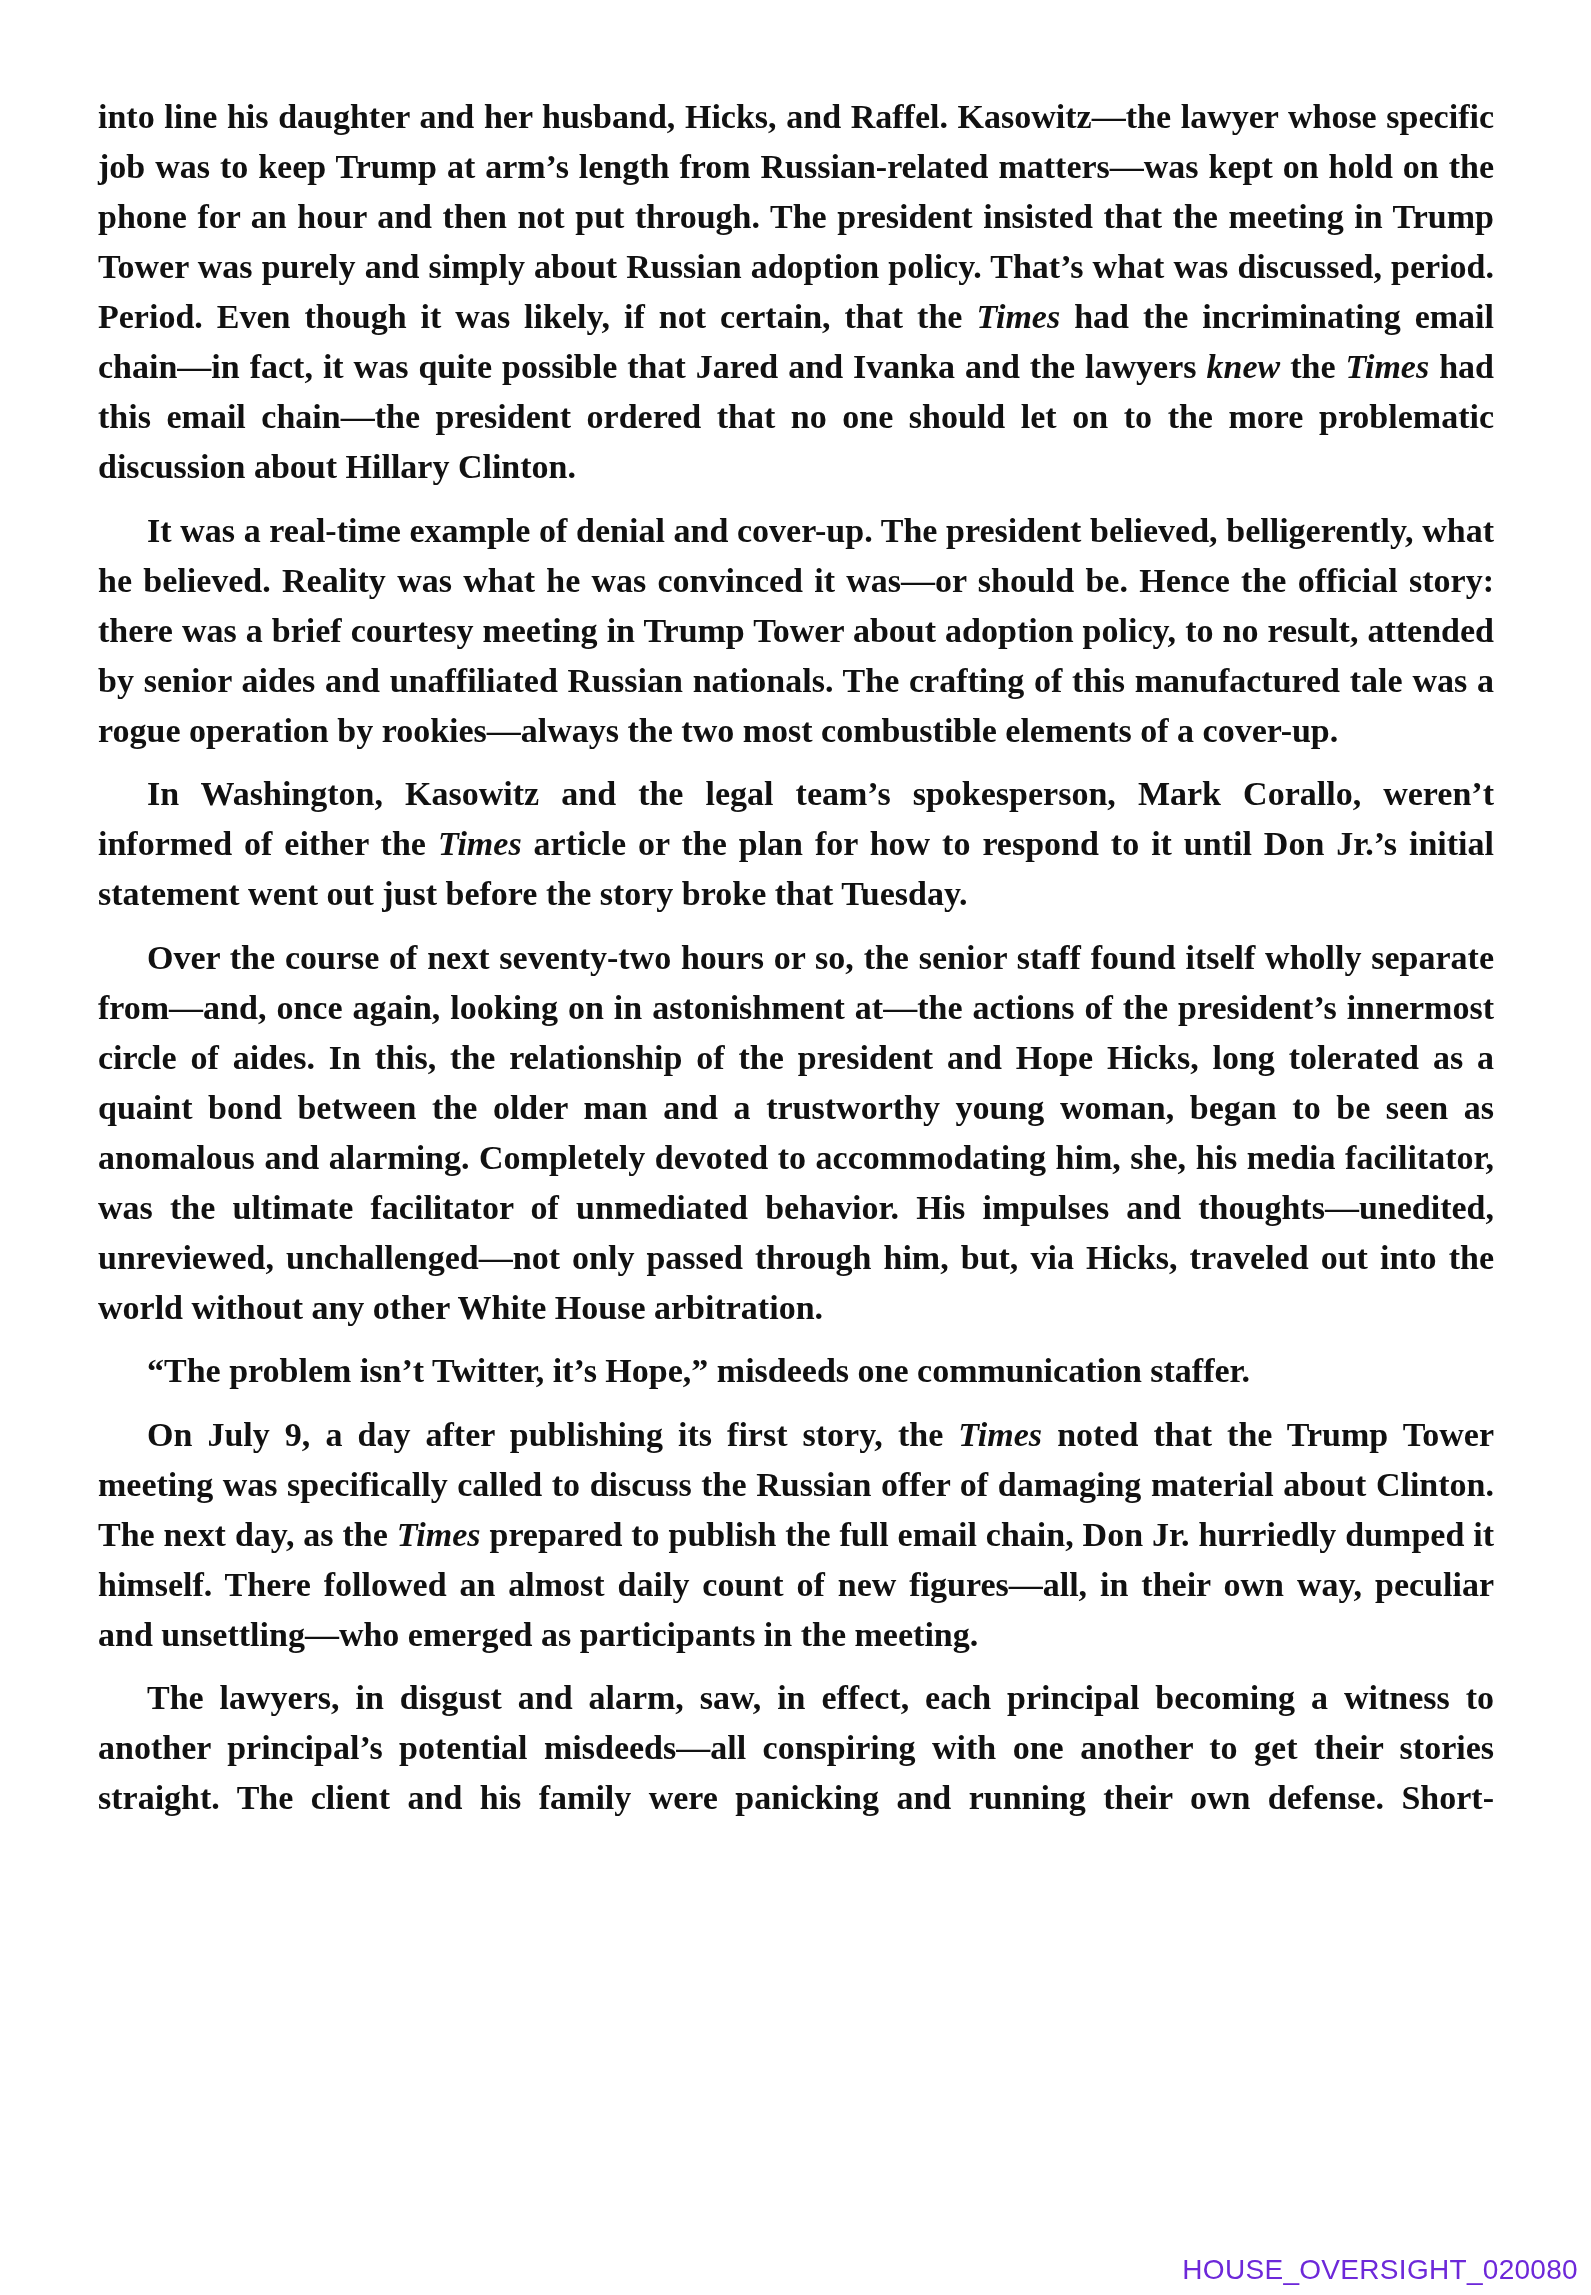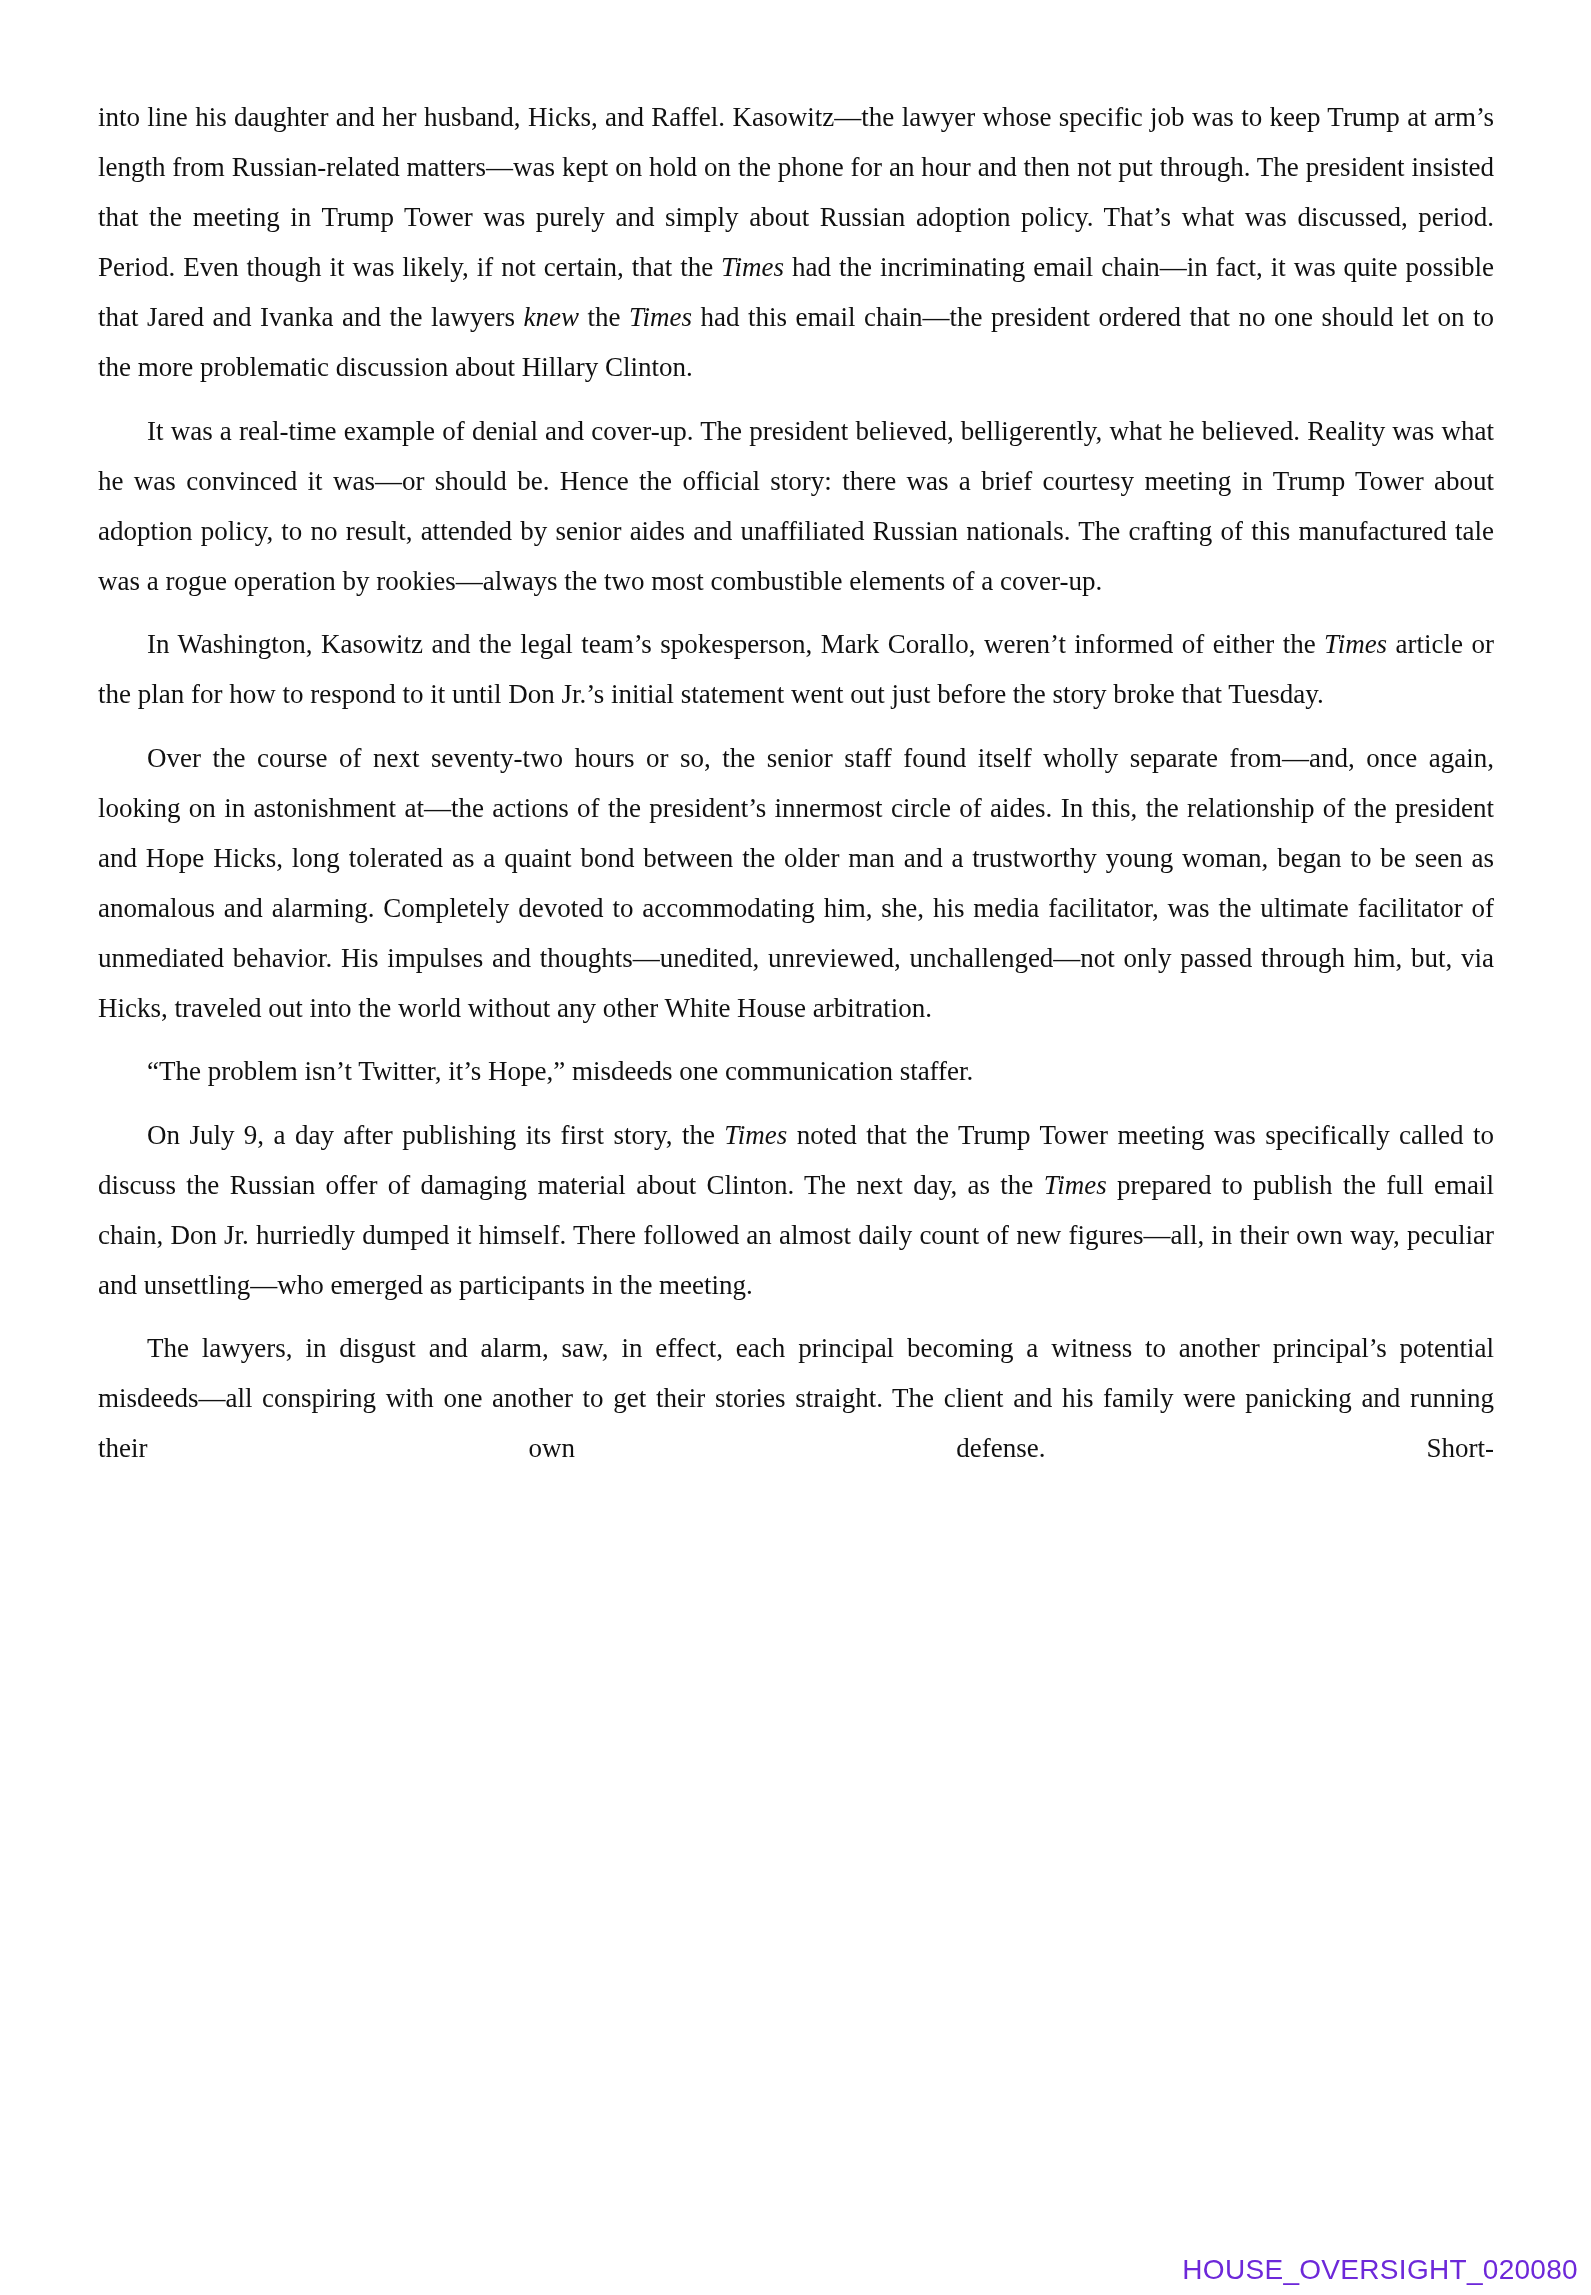--- a/index.html
+++ b/index.html
@@ -13,22 +13,23 @@
       position: relative;
       overflow: hidden;
       color: #111111;
     }
     .page-body {
       position: absolute;
       left: 98px;
       top: 92px;
       width: 1396px;
       font-family: "Liberation Serif", "DejaVu Serif", serif;
-      font-size: 27px;
+      font-size: 34px;
       line-height: 50px;
+      font-weight: bold;
     }
     .para {
       margin: 0 0 13.5px 0;
       text-align: justify;
       text-indent: 49px;
     }
     .para.no-indent {
       text-indent: 0;
     }
     .para.last-line-justified {

